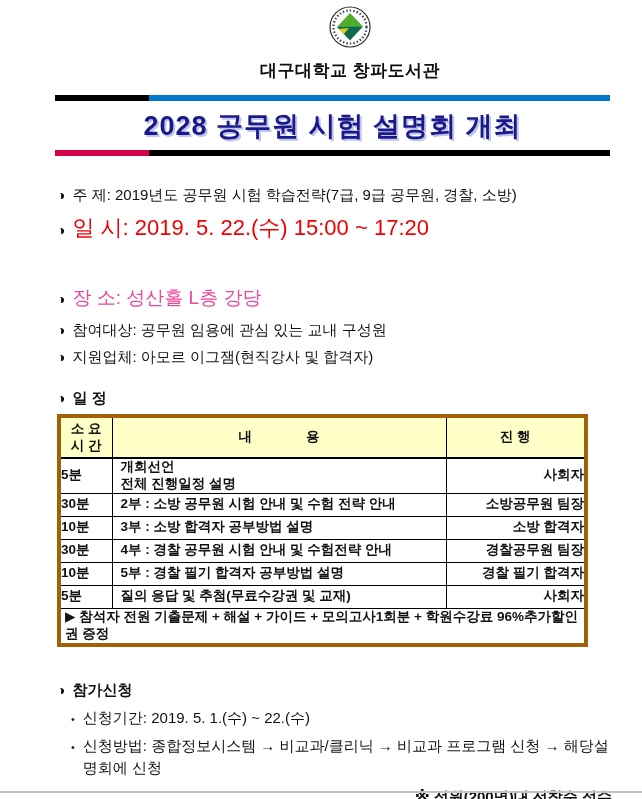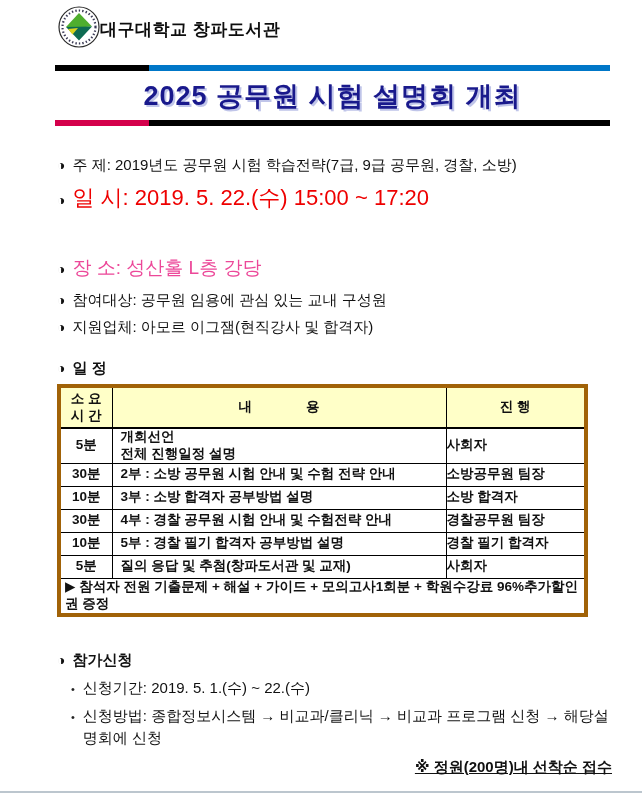--- a/index.html
+++ b/index.html
@@ -8,22 +8,22 @@
     width: 642px; height: 799px;
     position: relative;
     font-family: "Liberation Sans", "DejaVu Sans", sans-serif;
     color: #111111;
     overflow: hidden;
   }
   .page { position: relative; width: 642px; height: 799px; }
 
   
   .logo-row {
-    display: flex; align-items: center; 
-    padding-top: 6px; margin-left: 58px;
+    display: flex; align-items: center; gap: 7px;
+    padding-top: 6px; margin-left: 58px; flex-direction: column;
   }
   .org-name { font-size: 17px; font-weight: 800; color: #0d0d0d; letter-spacing: 0.5px; }
 
   
   .banner { margin: 13px 32px 0 55px; }
   .rule { display: flex; height: 6px; }
   .rule-top .seg-a { width: 17%; background: #000000; }
   .rule-top .seg-b { width: 83%; background: #0077C8; }
   .rule-bottom .seg-a { width: 17%; background: #D4004B; }
   .rule-bottom .seg-b { width: 83%; background: #000000; }
@@ -58,25 +58,25 @@
   table.schedule th, table.schedule td {
     border: 1px solid #000;
     font-size: 13.5px; font-weight: bold;
     white-space: pre-line;
     line-height: 1.25;
   }
   table.schedule th { background: #FFFFC8; text-align: center; height: 42px; border-bottom: 2px solid #000; }
   col.c-time { width: 53px; }
   col.c-content { width: 334px; }
   col.c-host { width: 140px; }
-  td.cell-time { text-align: center; height: 23px; border-right: 2px solid #000; }
+  td.cell-time { text-align: left; height: 23px; border-right: 2px solid #000; }
   th.col-time { border-right: 2px solid #000; }
   td.cell-content { text-align: left; padding-left: 8px; border-right: 2px solid #000; }
   th.col-content { border-right: 2px solid #000; }
-  td.cell-host { text-align: left; }
+  td.cell-host { text-align: right; }
   tr.row-first td { height: 34px; }
   td.footer-cell { height: 25px; padding-left: 4px; border-top: 2px solid #000; font-size: 14px; }
   .schedule-note { font-size: 13.5px; margin-top: 3px; margin-left: 8px; color: #111; }
 
   
   .apply { margin-top: 34px; }
   .apply-item { display: flex; align-items: baseline; margin-top: 7px; margin-left: 14px; }
   .dot { flex: 0 0 auto; margin-right: 8px; font-size: 11px; color: #222; }
   .apply-item .txt { font-size: 15px; line-height: 1.45; }
   .apply-note {
@@ -106,21 +106,21 @@
       </svg>
     </span>
     <span class="org-name">대구대학교 창파도서관</span>
   </div>
 
   <div class="banner">
     <div class="rule rule-top">
       <div class="seg-a"></div>
       <div class="seg-b"></div>
     </div>
-    <div class="banner-title">2025 공무원 시험 설명회 개최</div>
+    <div class="banner-title">2028 공무원 시험 설명회 개최</div>
     <div class="rule rule-bottom">
       <div class="seg-a"></div>
       <div class="seg-b"></div>
     </div>
   </div>
 
   <div class="content">
 
     <div class="info-list">
       <div class="info-line">
@@ -186,21 +186,21 @@
           <td class="cell-content">4부 : 경찰 공무원 시험 안내 및 수험전략 안내</td>
           <td class="cell-host">경찰공무원 팀장</td>
         </tr>
         <tr>
           <td class="cell-time">10분</td>
           <td class="cell-content">5부 : 경찰 필기 합격자 공부방법 설명</td>
           <td class="cell-host">경찰 필기 합격자</td>
         </tr>
         <tr>
           <td class="cell-time">5분</td>
-          <td class="cell-content">질의 응답 및 추첨(창파도서관 및 교재)</td>
+          <td class="cell-content">질의 응답 및 추첨(무료수강권 및 교재)</td>
           <td class="cell-host">사회자</td>
         </tr>
         <tr>
           <td class="footer-cell" colspan="3">▶ 참석자 전원 기출문제 + 해설 + 가이드 + 모의고사1회분 + 학원수강료 96%추가할인권 증정</td>
         </tr>
       </tbody>
     </table>
 
     <div class="apply">
       <div class="section-heading" style="margin-top:0;">

